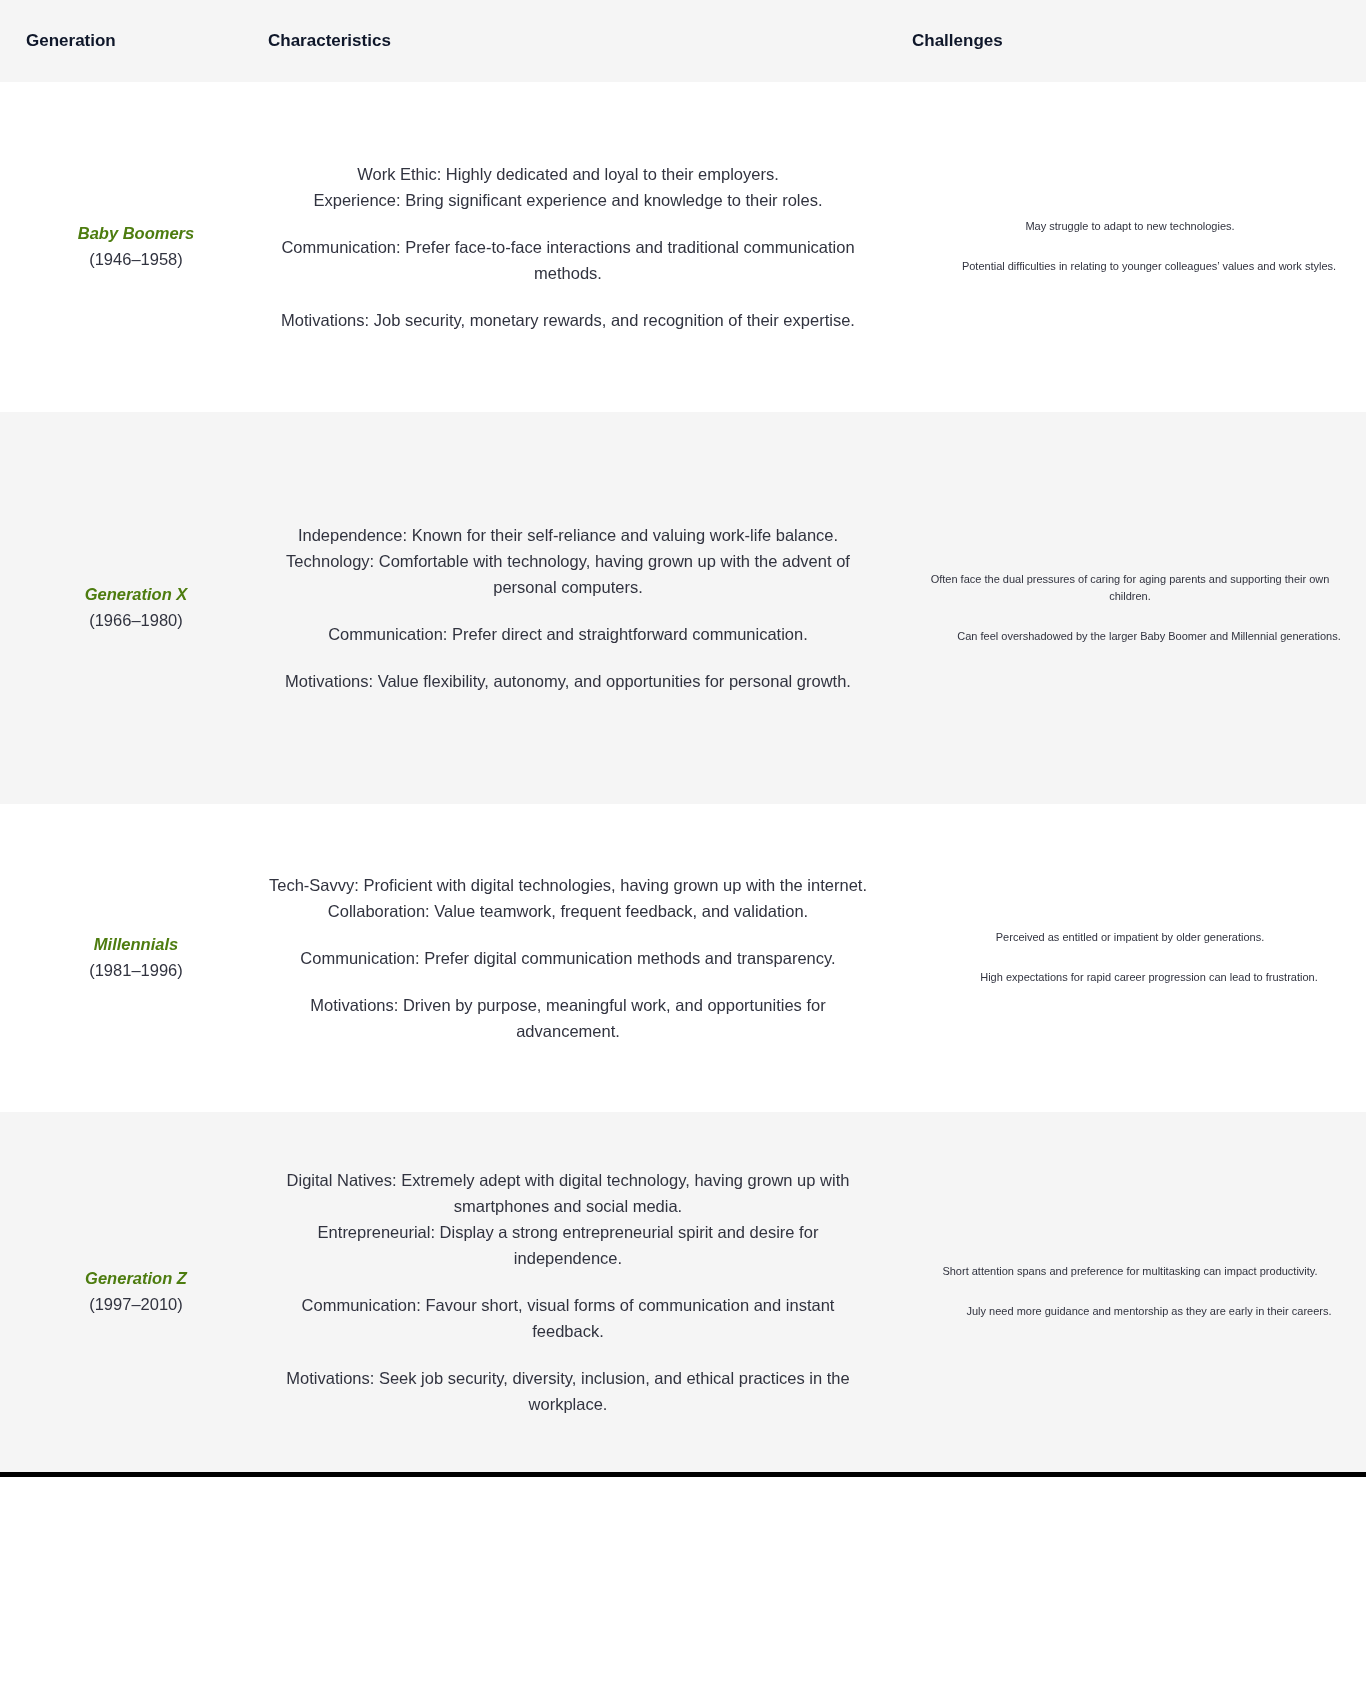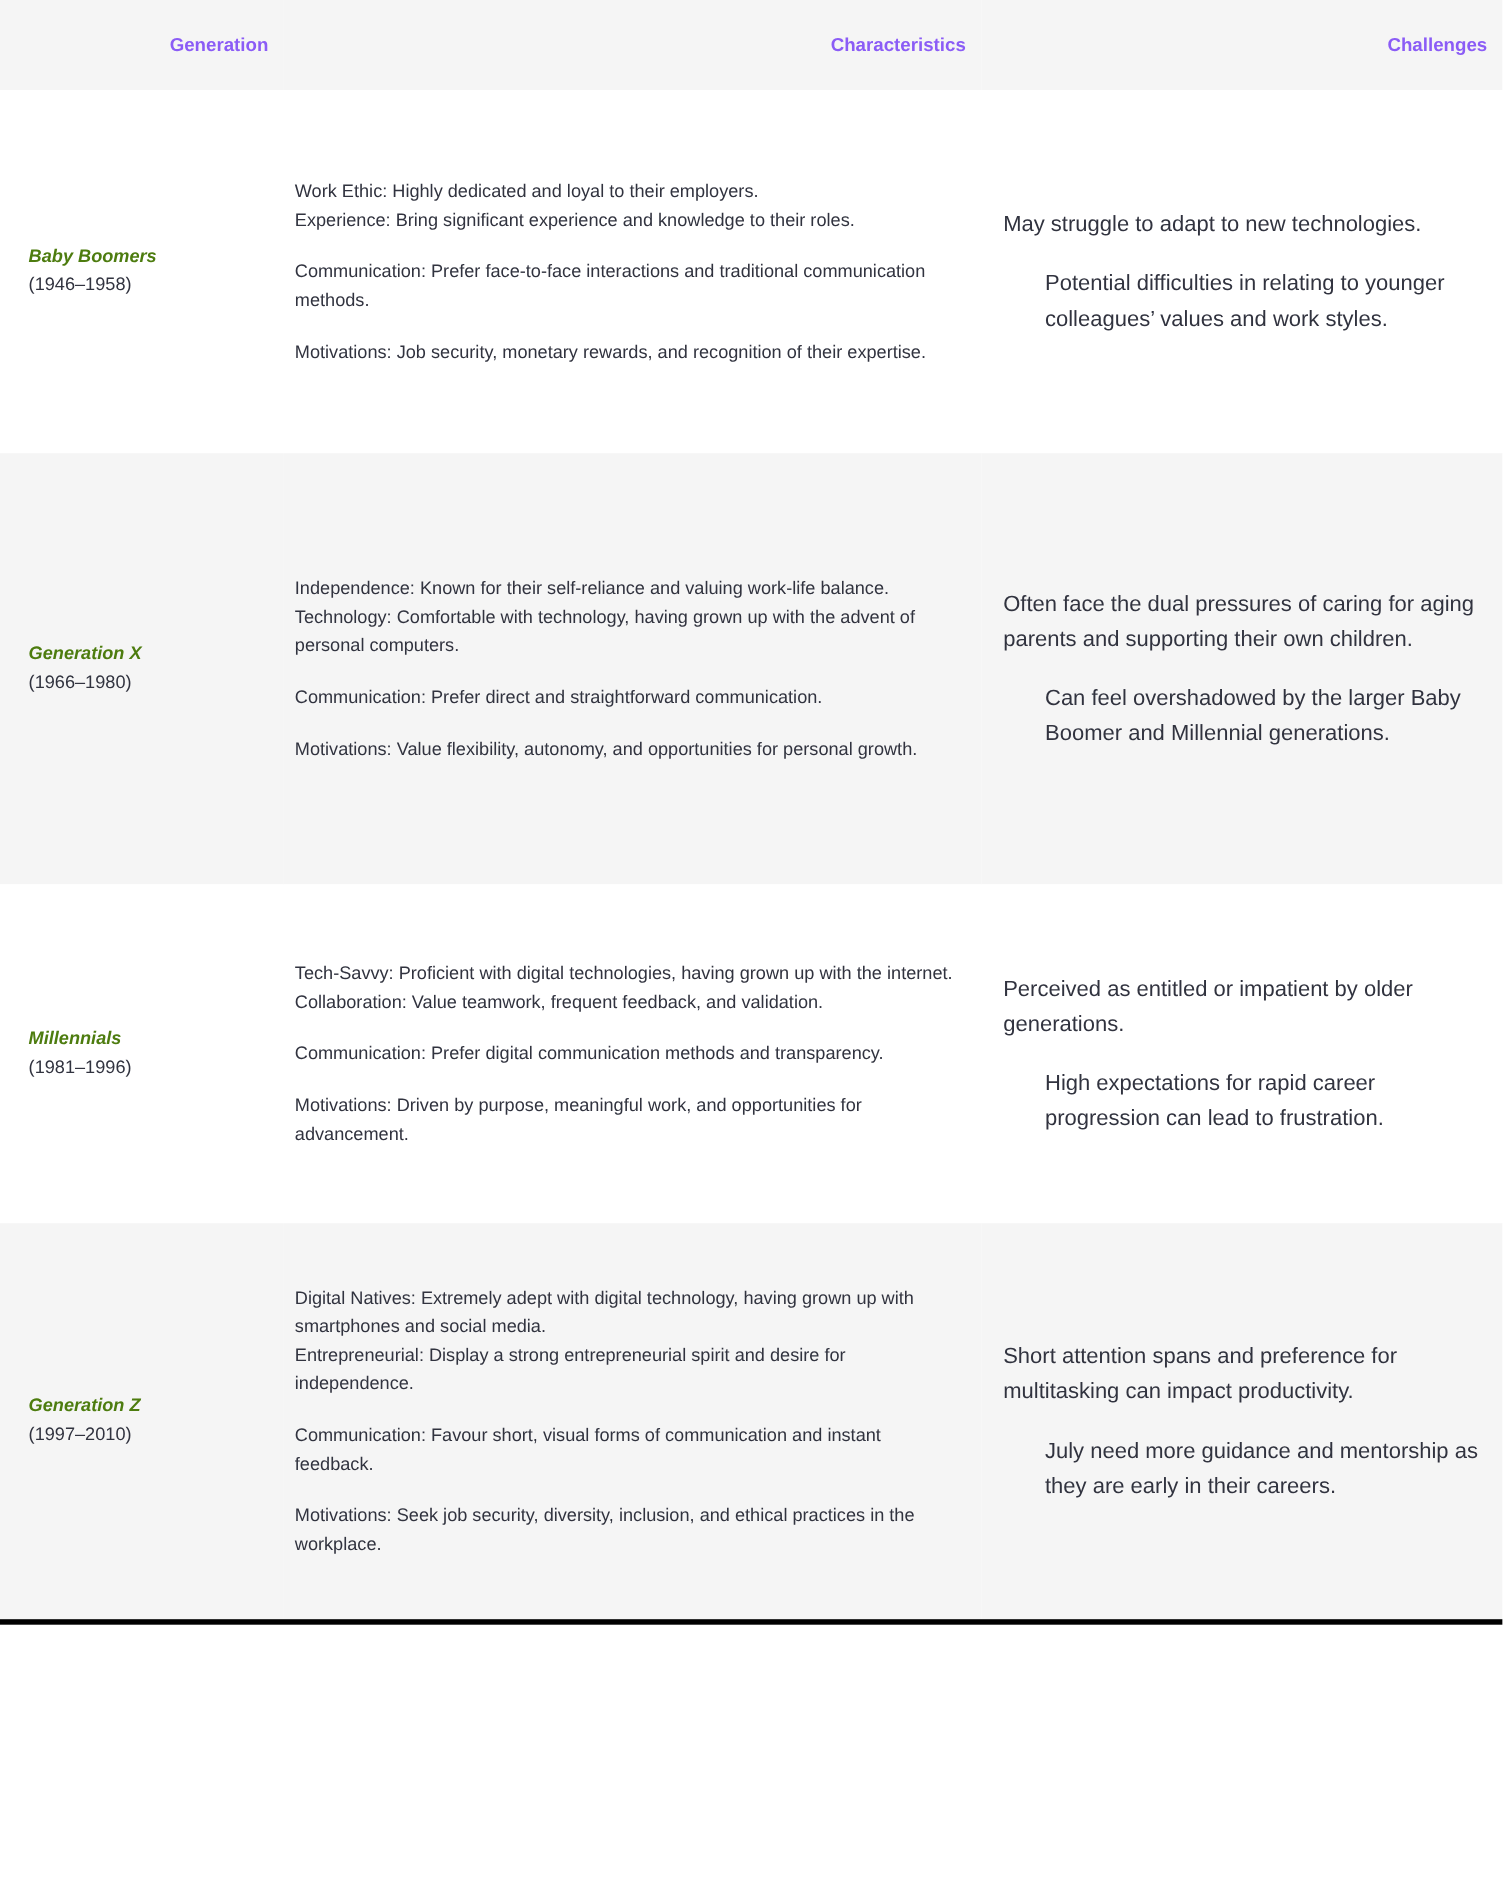--- a/index.html
+++ b/index.html
@@ -39,42 +39,43 @@
     width: 1366px;
     border-collapse: collapse;
     table-layout: fixed;
   }
   .gen-table col.c-gen { width: 258px; }
   .gen-table col.c-char { width: 634px; }
   .gen-table col.c-chal { width: 474px; }
 
   thead th {
     background: #f5f5f5;
-    text-align: right;
+    text-align: left;
     vertical-align: middle;
     font-size: 17px;
     font-weight: bold;
-    color: #8b5cf6;
+    color: #0f172a;
     padding: 0;
     height: 82px;
   }
   thead th .hcell { padding: 0 14px 0 0; }
   thead th.h-gen .hcell { padding-left: 26px; }
   thead th.h-char .hcell { padding-left: 10px; }
   thead th.h-chal .hcell { padding-left: 20px; }
 
   tbody tr.row-odd  td { background: #ffffff; }
   tbody tr.row-even td { background: #f5f5f5; }
 
   tbody td {
     vertical-align: middle;
     padding: 18px 14px;
     font-size: 16.5px;
     line-height: 1.58;
     color: #31333f;
+    text-align: center;
   }
 
   td.cell-gen {
     padding-left: 26px;
     padding-right: 12px;
     font-size: 16.5px;
     line-height: 1.56;
   }
   td.cell-gen .gen-name {
     font-weight: bold;
@@ -87,21 +88,21 @@
     color: #31333f;
   }
 
   td.cell-char {
     padding-left: 10px;
     padding-right: 24px;
   }
   td.cell-chal {
     padding-left: 20px;
     padding-right: 18px;
-    font-size: 20px;
+    font-size: 11px;
     line-height: 1.6;
   }
 
   .para { margin: 0; }
   .para + .para { margin-top: 21px; }
   .para .line { display: block; }
 
   .chal-para { margin: 0; }
   .chal-para + .chal-para { margin-top: 22px; margin-left: 38px; }
 

